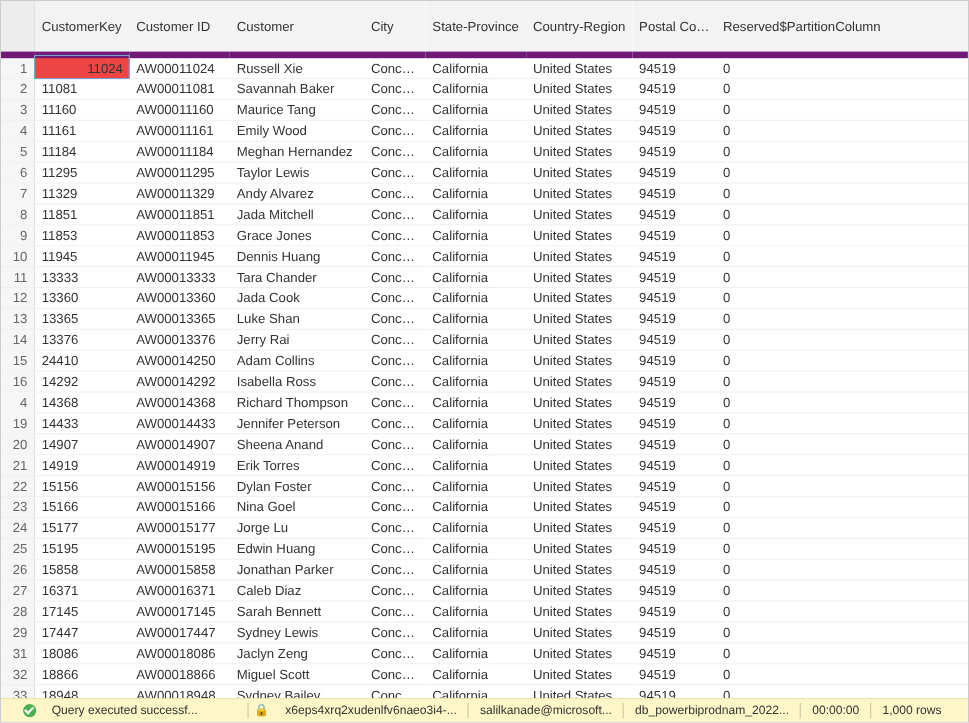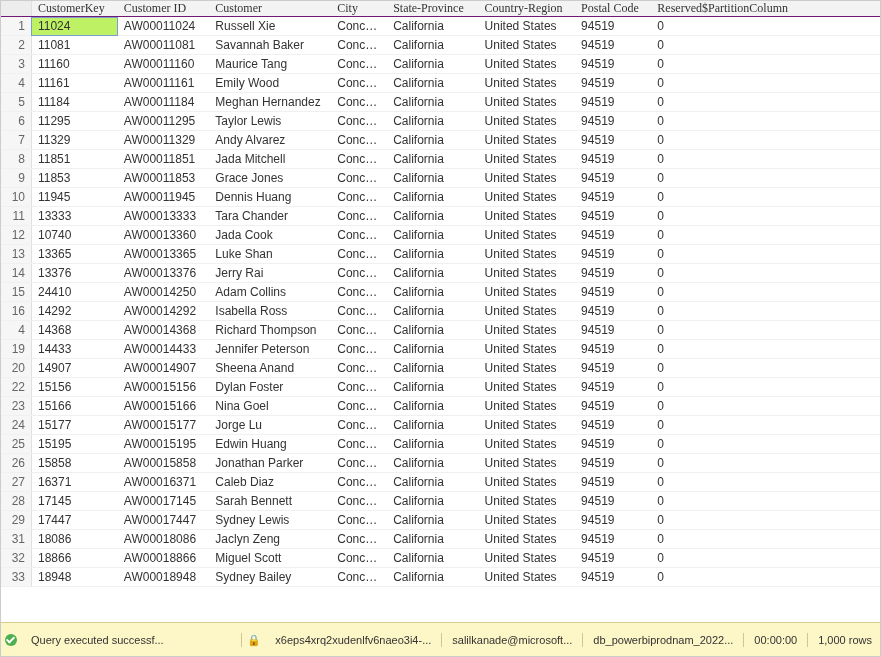--- a/index.html
+++ b/index.html
@@ -22,27 +22,26 @@
     }
     table {
       border-collapse: collapse;
       width: 100%;
       table-layout: fixed;
     }
     thead th {
       background: #f3f3f3;
       font-weight: 400;
       text-align: left;
-      padding: 0 6px;
-      border-bottom: 1px solid #701a75;
+      padding: 16px 6px;
+      border-bottom: 6px solid #701a75;
       color: #333;
       white-space: nowrap;
       overflow: hidden;
       text-overflow: ellipsis;
-      font-family: Liberation Serif, serif;
     }
     tbody td {
       padding: 2px 6px;
       border-bottom: 1px solid #f0f0f0;
       white-space: nowrap;
       overflow: hidden;
       text-overflow: ellipsis;
       height: 18px;
       color: #333;
     }
@@ -60,31 +59,32 @@
     .col-cid { width: 90px; }
     .col-cust { width: 120px; }
     .col-city { width: 55px; }
     .col-sp { width: 90px; }
     .col-cr { width: 95px; }
     .col-pc { width: 75px; }
     .col-res { width: 225px; }
     .cell-selected {
       outline: 1px solid #7a9fcf;
       outline-offset: -1px;
-      background: #bef264;
+      background: #ef4444;
+      text-align: right;
     }
     .statusbar {
       display: flex;
       align-items: center;
       background: #fdf6c7;
       border-top: 1px solid #d6ce8e;
-      height: 34px;
+      height: 22px;
       font-size: 11px;
       color: #333;
-      padding: 0 4px;
+      padding: 0 20px;
       gap: 6px;
       white-space: nowrap;
     }
     .statusbar .sep {
       border-left: 1px solid #cfc693;
       height: 14px;
     }
     .statusbar .seg {
       overflow: hidden;
       text-overflow: ellipsis;
@@ -266,21 +266,21 @@
           <td>AW00013333</td>
           <td>Tara Chander</td>
           <td>Concord</td>
           <td>California</td>
           <td>United States</td>
           <td>94519</td>
           <td>0</td>
         </tr>
         <tr>
           <td class="row-num">12</td>
-          <td>10740</td>
+          <td>13360</td>
           <td>AW00013360</td>
           <td>Jada Cook</td>
           <td>Concord</td>
           <td>California</td>
           <td>United States</td>
           <td>94519</td>
           <td>0</td>
         </tr>
         <tr>
           <td class="row-num">13</td>
@@ -346,20 +346,31 @@
           <td>California</td>
           <td>United States</td>
           <td>94519</td>
           <td>0</td>
         </tr>
         <tr>
           <td class="row-num">20</td>
           <td>14907</td>
           <td>AW00014907</td>
           <td>Sheena Anand</td>
+          <td>Concord</td>
+          <td>California</td>
+          <td>United States</td>
+          <td>94519</td>
+          <td>0</td>
+        </tr>
+        <tr>
+          <td class="row-num">21</td>
+          <td>14919</td>
+          <td>AW00014919</td>
+          <td>Erik Torres</td>
           <td>Concord</td>
           <td>California</td>
           <td>United States</td>
           <td>94519</td>
           <td>0</td>
         </tr>
         <tr>
           <td class="row-num">22</td>
           <td>15156</td>
           <td>AW00015156</td>

